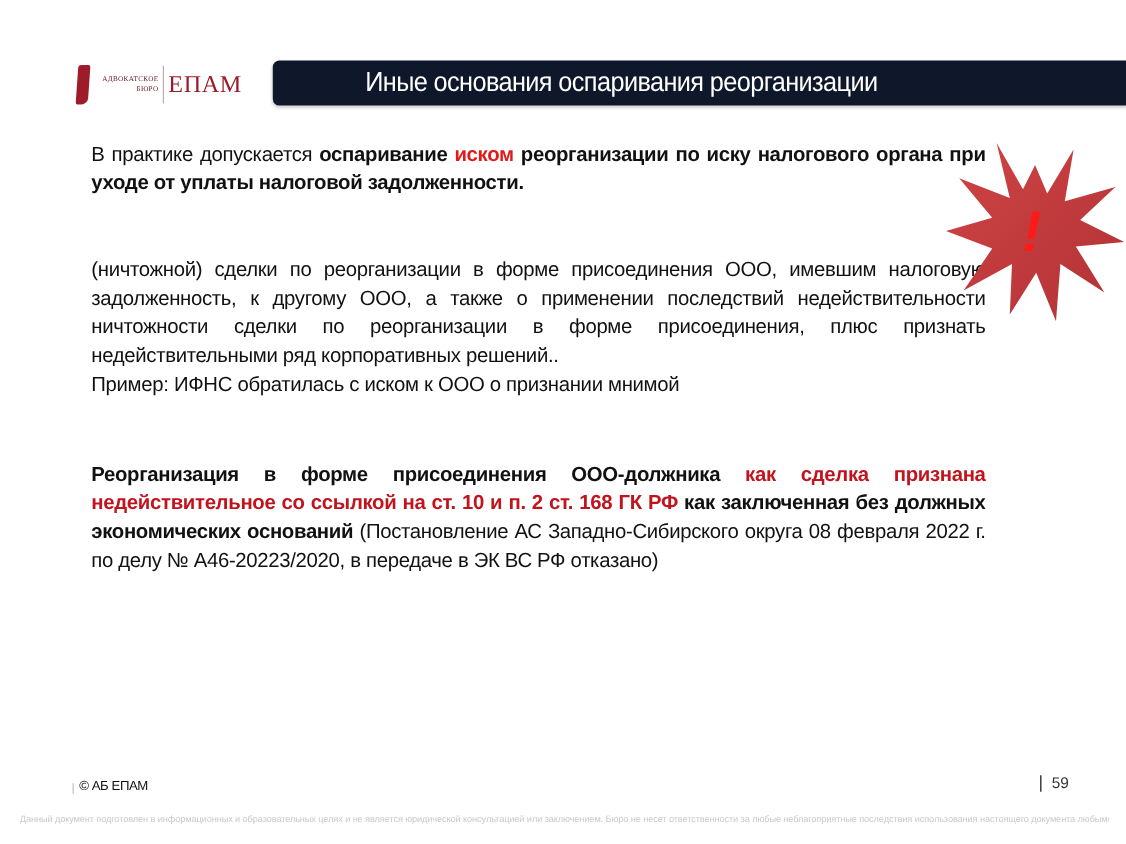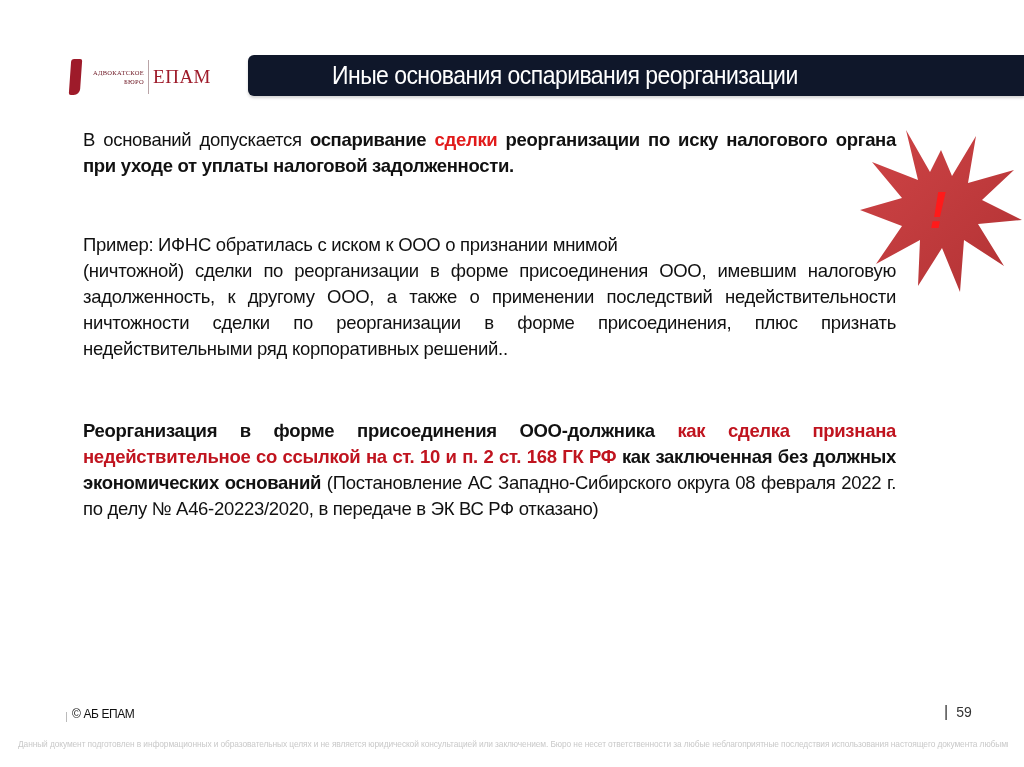--- a/index.html
+++ b/index.html
@@ -8,21 +8,21 @@
       font-family: "Liberation Sans", sans-serif; color: #111;
     }
     .logo { position: absolute; left: 70px; top: 58px; height: 38px; display: flex; align-items: center; }
     .logo-mark {
       width: 11px; height: 36px; background: #9e1b2a;
       border-radius: 3px 2px 6px 2px; margin-right: 12px;
       transform: skewX(-4deg);
     }
     .logo-small { font-family: "Liberation Serif", serif; font-size: 6.5px; color: #6b1420; text-align: right; line-height: 9px; letter-spacing: 0.3px; padding-right: 4px; }
     .logo-divider { width: 1px; height: 34px; background: #b9a4a7; margin-right: 4px; }
-    .logo-big { font-family: "Liberation Serif", serif; font-size: 19px; color: #9e1b2a; letter-spacing: 0.5px; }
+    .logo-big { font-family: "Liberation Serif", serif; font-size: 22px; color: #9e1b2a; letter-spacing: 0.5px; }
     .title-bar {
       position: absolute; left: 248px; top: 55px; right: 0; height: 41px;
       background: #0f172a; border-radius: 6px 0 0 6px;
       box-shadow: 0 2px 3px rgba(0,0,0,0.18);
     }
     .title-text {
       position: absolute; left: 84px; top: 6px; color: #fff;
       font-family: "Liberation Sans", sans-serif; font-size: 25px; letter-spacing: -0.6px;
       transform: scaleX(0.92); transform-origin: left center; white-space: nowrap;
     }
@@ -53,25 +53,25 @@
     <div>БЮРО</div>
   </div>
   <div class="logo-divider"></div>
   <div class="logo-big">ЕПАМ</div>
 </div>
 
 <div class="title-bar">
   <div class="title-text">Иные основания оспаривания реорганизации</div>
 </div>
 
-<div class="para p1"><span>В оснований допускается </span><span class="b">оспаривание </span><span class="red">сделки</span><span class="b"> реорганизации по иску налогового органа при уходе от уплаты налоговой задолженности.</span></div>
+<div class="para p1"><span>В практике допускается </span><span class="b">оспаривание </span><span class="red">иском</span><span class="b"> реорганизации по иску налогового органа при уходе от уплаты налоговой задолженности.</span></div>
 
 <div class="para p2">
+  <div>(ничтожной) сделки по реорганизации в форме присоединения ООО, имевшим налоговую задолженность, к другому ООО, а также о применении последствий недействительности ничтожности сделки по реорганизации в форме присоединения, плюс признать недействительными ряд корпоративных решений..</div>
   <div style="text-align:left;">Пример: ИФНС обратилась с иском к ООО о признании мнимой</div>
-  <div>(ничтожной) сделки по реорганизации в форме присоединения ООО, имевшим налоговую задолженность, к другому ООО, а также о применении последствий недействительности ничтожности сделки по реорганизации в форме присоединения, плюс признать недействительными ряд корпоративных решений..</div>
 </div>
 
 <div class="para p3"><span class="b">Реорганизация в форме присоединения ООО-должника </span><span class="darkred">как сделка признана недействительное со ссылкой на ст. 10 и п. 2 ст. 168 ГК РФ</span><span class="b"> как заключенная без должных экономических оснований</span><span> (Постановление АС Западно-Сибирского округа 08 февраля 2022 г. по делу № А46-20223/2020, в передаче в ЭК ВС РФ отказано)</span></div>
 
 <svg class="starburst" viewBox="0 0 166 166">
   <defs>
     <linearGradient id="sbg" x1="0" y1="0" x2="1" y2="1">
       <stop offset="0" stop-color="#cf4446"></stop>
       <stop offset="1" stop-color="#b23234"></stop>
     </linearGradient>

